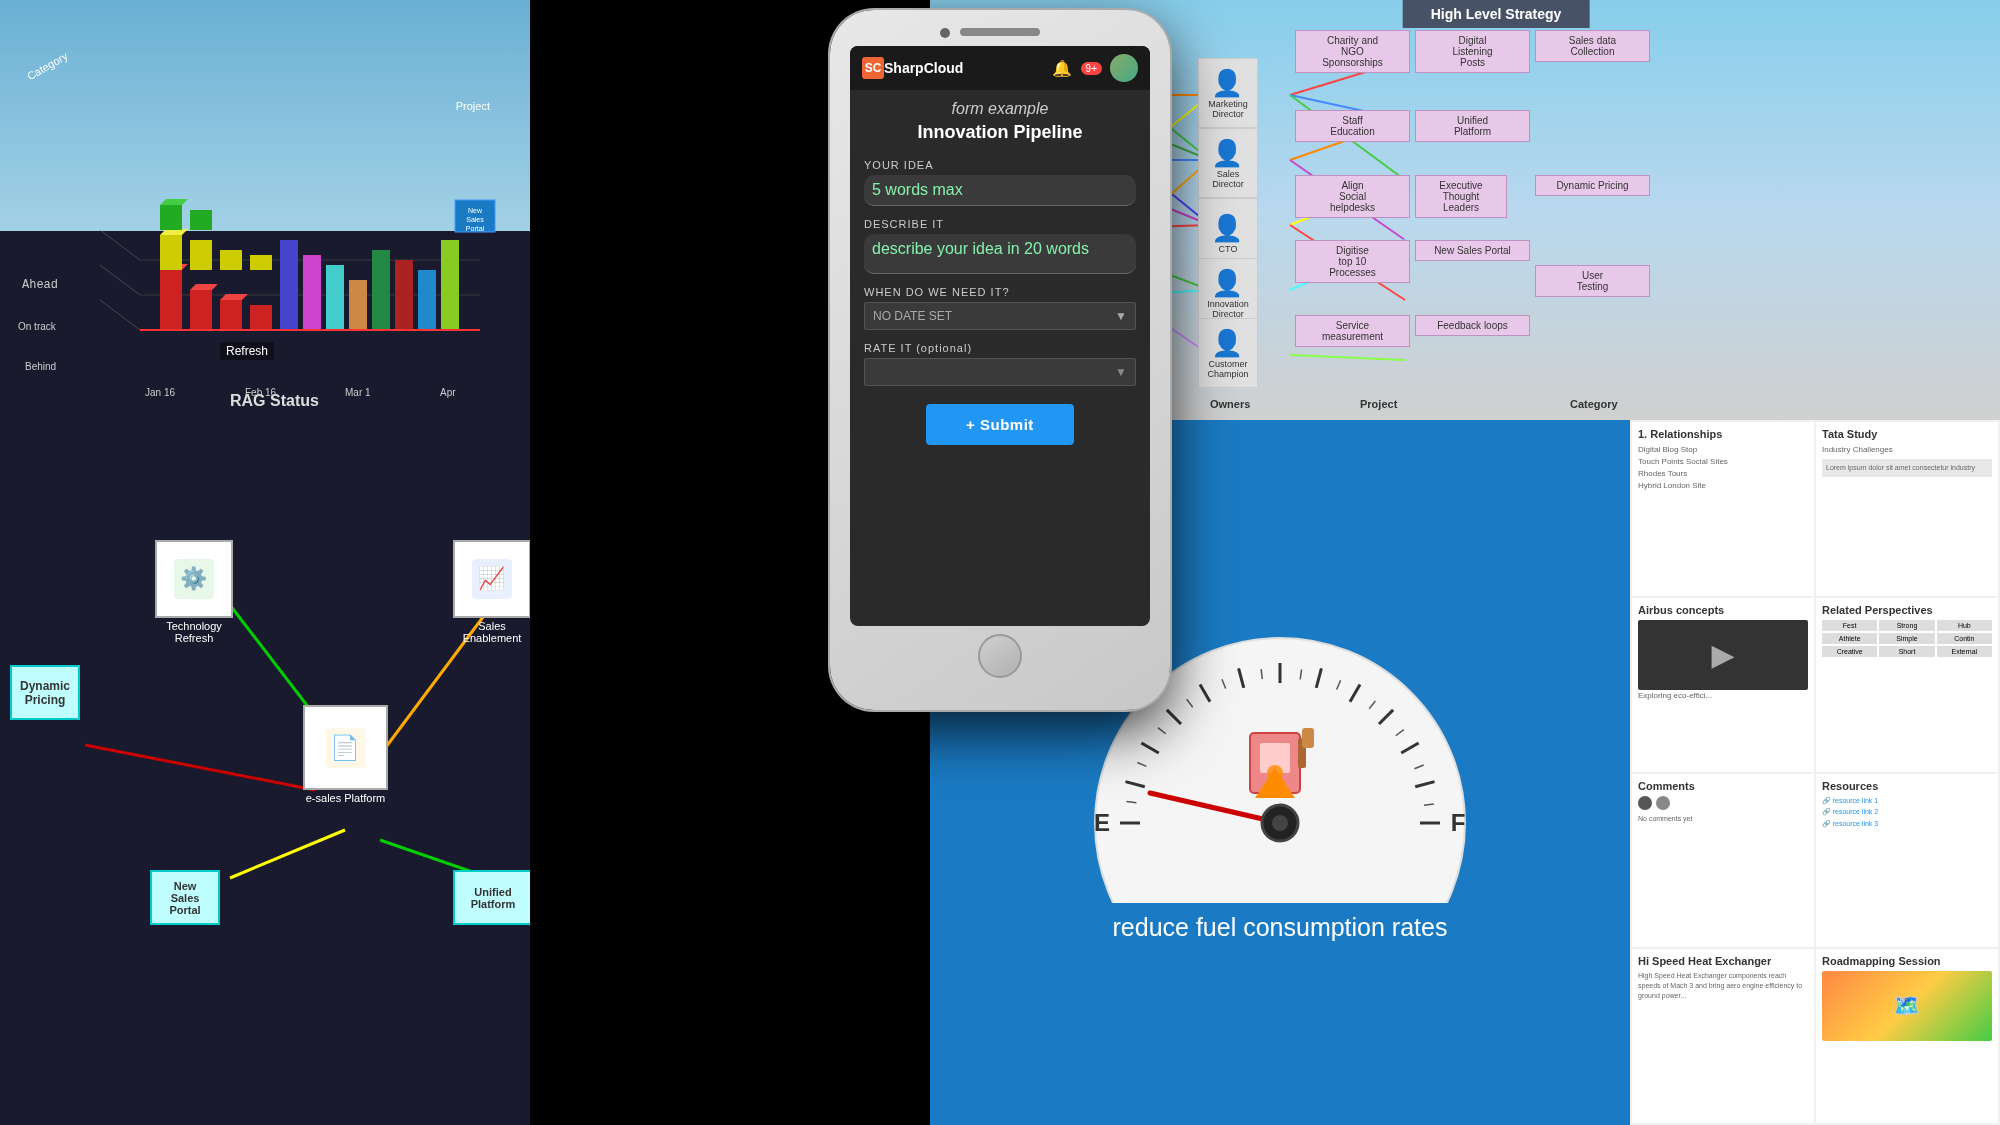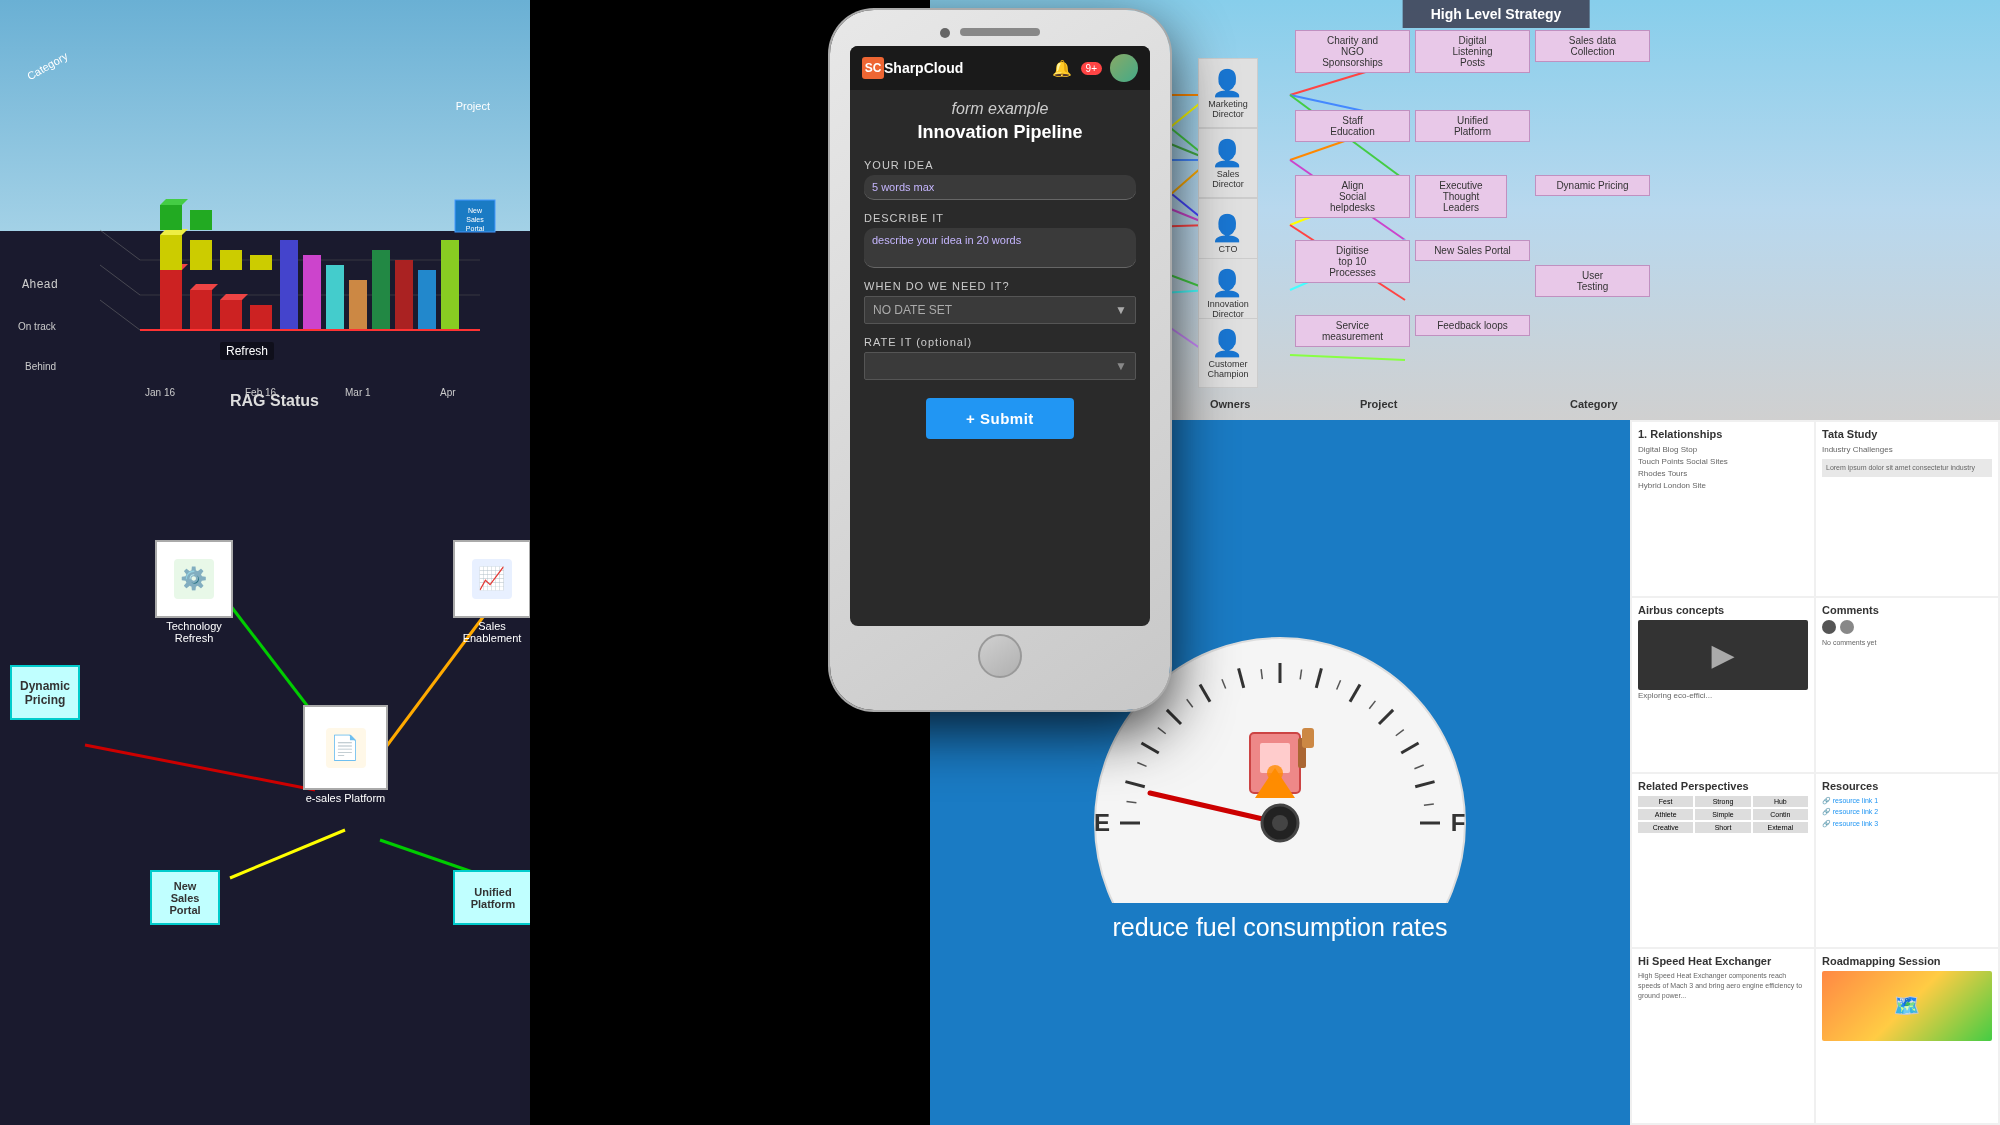--- a/index.html
+++ b/index.html
@@ -193,23 +193,23 @@
       color: #ccc;
       font-size: 11px;
       letter-spacing: 1px;
       margin-bottom: 4px;
     }
     .form-input {
       width: 100%;
       background: #3a3a3a;
       border: none;
       border-bottom: 1px solid #666;
-      color: #c4b5fd;
+      color: #86efac;
       padding: 6px 8px;
-      font-size: 11px;
+      font-size: 16px;
       border-radius: 10px;
     }
     .form-select {
       width: 100%;
       background: #3a3a3a;
       border: 1px solid #555;
       color: #aaa;
       padding: 6px 8px;
       font-size: 12px;
       display: flex;
@@ -827,44 +827,44 @@
 
     <div class="panel-card">
       <div class="panel-card-title">Airbus concepts</div>
       <div class="panel-card-thumb panel-card-thumb-dark">
         <span style="color:#aaa;">▶</span>
       </div>
       <div class="panel-card-content" style="font-size:8px;">Exploring eco-effici...</div>
     </div>
 
     <div class="panel-card">
-      <div class="panel-card-title">Comments</div>
-      <div style="display:flex; gap:4px; margin-top:4px;">
-        <div style="width:14px; height:14px; background:#555; border-radius:50%;"></div>
-        <div style="width:14px; height:14px; background:#888; border-radius:50%;"></div>
-      </div>
-      <div class="panel-card-content" style="font-size:7px; margin-top:4px;">No comments yet</div>
-    </div>
-
-    <div class="panel-card">
       <div class="panel-card-title">Related Perspectives</div>
       <div style="display:grid; grid-template-columns:repeat(3,1fr); gap:2px; margin-top:2px;">
         <div style="background:#ddd; font-size:7px; padding:2px; text-align:center;">Fest</div>
         <div style="background:#ddd; font-size:7px; padding:2px; text-align:center;">Strong</div>
         <div style="background:#ddd; font-size:7px; padding:2px; text-align:center;">Hub</div>
         <div style="background:#ddd; font-size:7px; padding:2px; text-align:center;">Athlete</div>
         <div style="background:#ddd; font-size:7px; padding:2px; text-align:center;">Simple</div>
         <div style="background:#ddd; font-size:7px; padding:2px; text-align:center;">Contin</div>
         <div style="background:#ddd; font-size:7px; padding:2px; text-align:center;">Creative</div>
         <div style="background:#ddd; font-size:7px; padding:2px; text-align:center;">Short</div>
         <div style="background:#ddd; font-size:7px; padding:2px; text-align:center;">External</div>
       </div>
     </div>
 
     <div class="panel-card">
+      <div class="panel-card-title">Comments</div>
+      <div style="display:flex; gap:4px; margin-top:4px;">
+        <div style="width:14px; height:14px; background:#555; border-radius:50%;"></div>
+        <div style="width:14px; height:14px; background:#888; border-radius:50%;"></div>
+      </div>
+      <div class="panel-card-content" style="font-size:7px; margin-top:4px;">No comments yet</div>
+    </div>
+
+    <div class="panel-card">
       <div class="panel-card-title">Resources</div>
       <div class="panel-card-content" style="font-size:7px;">
         <div style="margin:2px 0; color:#2196F3;">🔗 resource link 1</div>
         <div style="margin:2px 0; color:#2196F3;">🔗 resource link 2</div>
         <div style="margin:2px 0; color:#2196F3;">🔗 resource link 3</div>
       </div>
     </div>
 
     <div class="panel-card">
       <div class="panel-card-title">Hi Speed Heat Exchanger</div>

